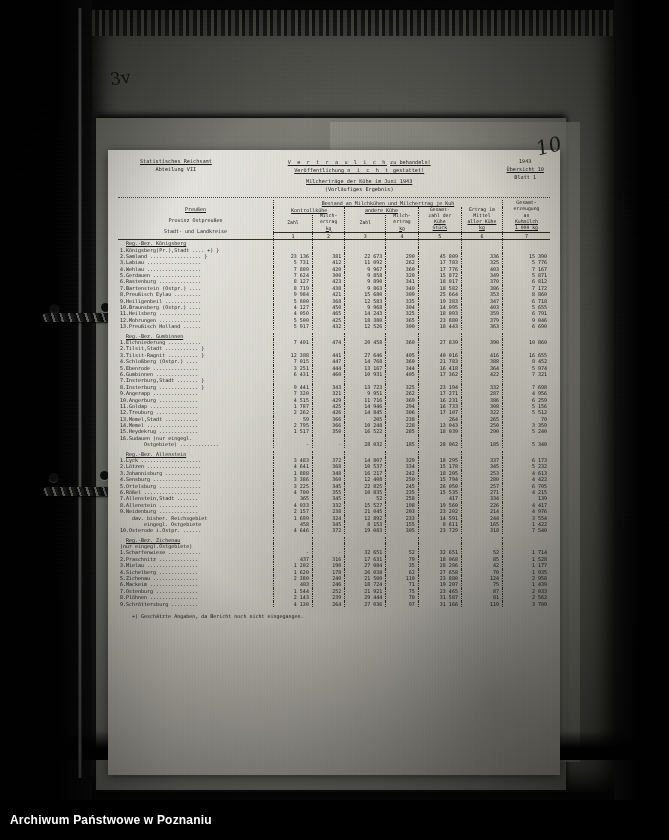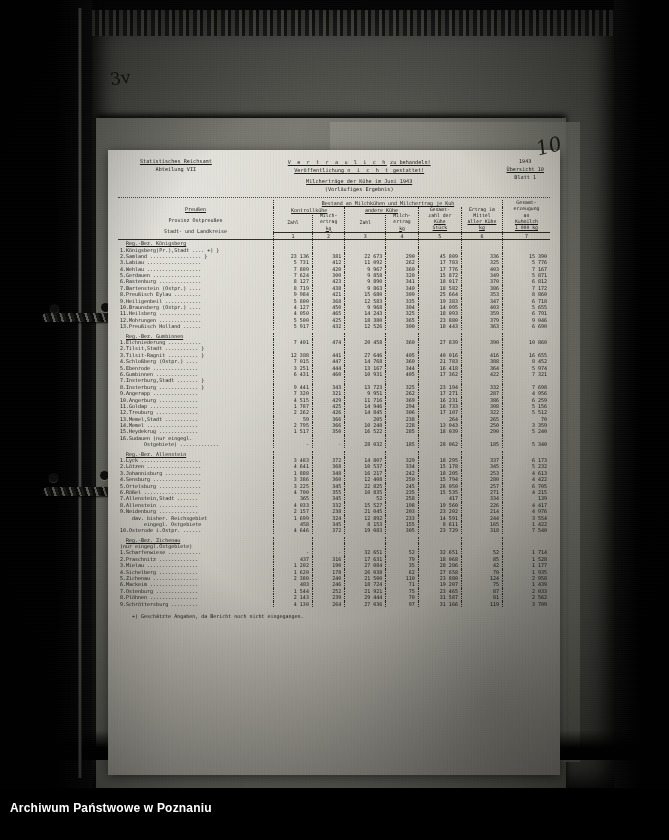--- a/index.html
+++ b/index.html
@@ -92,21 +92,21 @@
   
   #grain{position:absolute;left:0;top:0;width:669px;height:800px;pointer-events:none;
          opacity:.16;
          background-image:
           repeating-linear-gradient(0deg,rgba(255,255,255,.10) 0 1px,transparent 1px 2px),
           repeating-linear-gradient(90deg,rgba(0,0,0,.10) 0 1px,transparent 1px 3px);}
   #vig{position:absolute;left:0;top:0;width:669px;height:800px;pointer-events:none;
        background:radial-gradient(ellipse at 50% 45%,transparent 42%,rgba(0,0,0,.55) 88%);}
 
   
-  #wm{position:absolute;left:0;bottom:12px;width:669px;height:40px;background:#000;
+  #wm{position:absolute;left:0;bottom:0;width:669px;height:40px;background:#000;
       display:flex;align-items:center;}
   #wm span{color:#fff;font-family:"Liberation Sans",sans-serif;font-size:12px;
            font-weight:bold;padding-left:10px;letter-spacing:.2px;}
 </style>
 </head>
 <body>
 
 <div id="photo">
 
   <div class="backing"></div>

